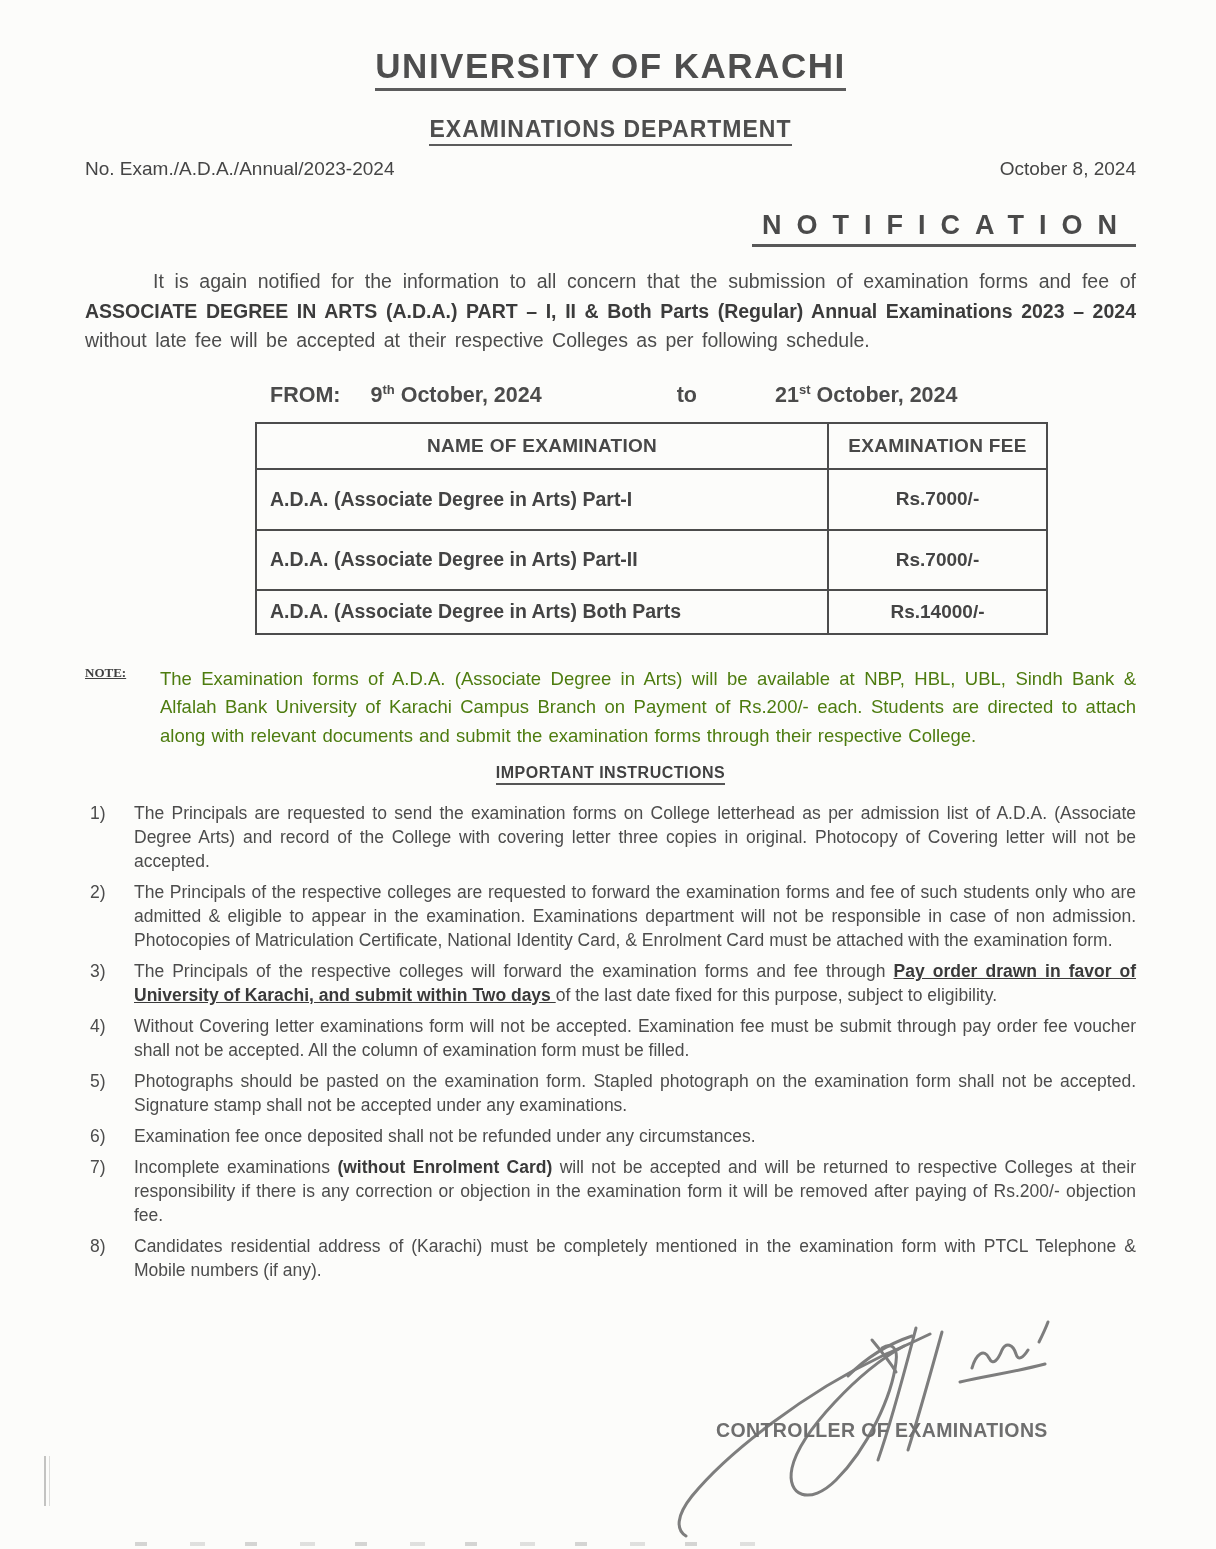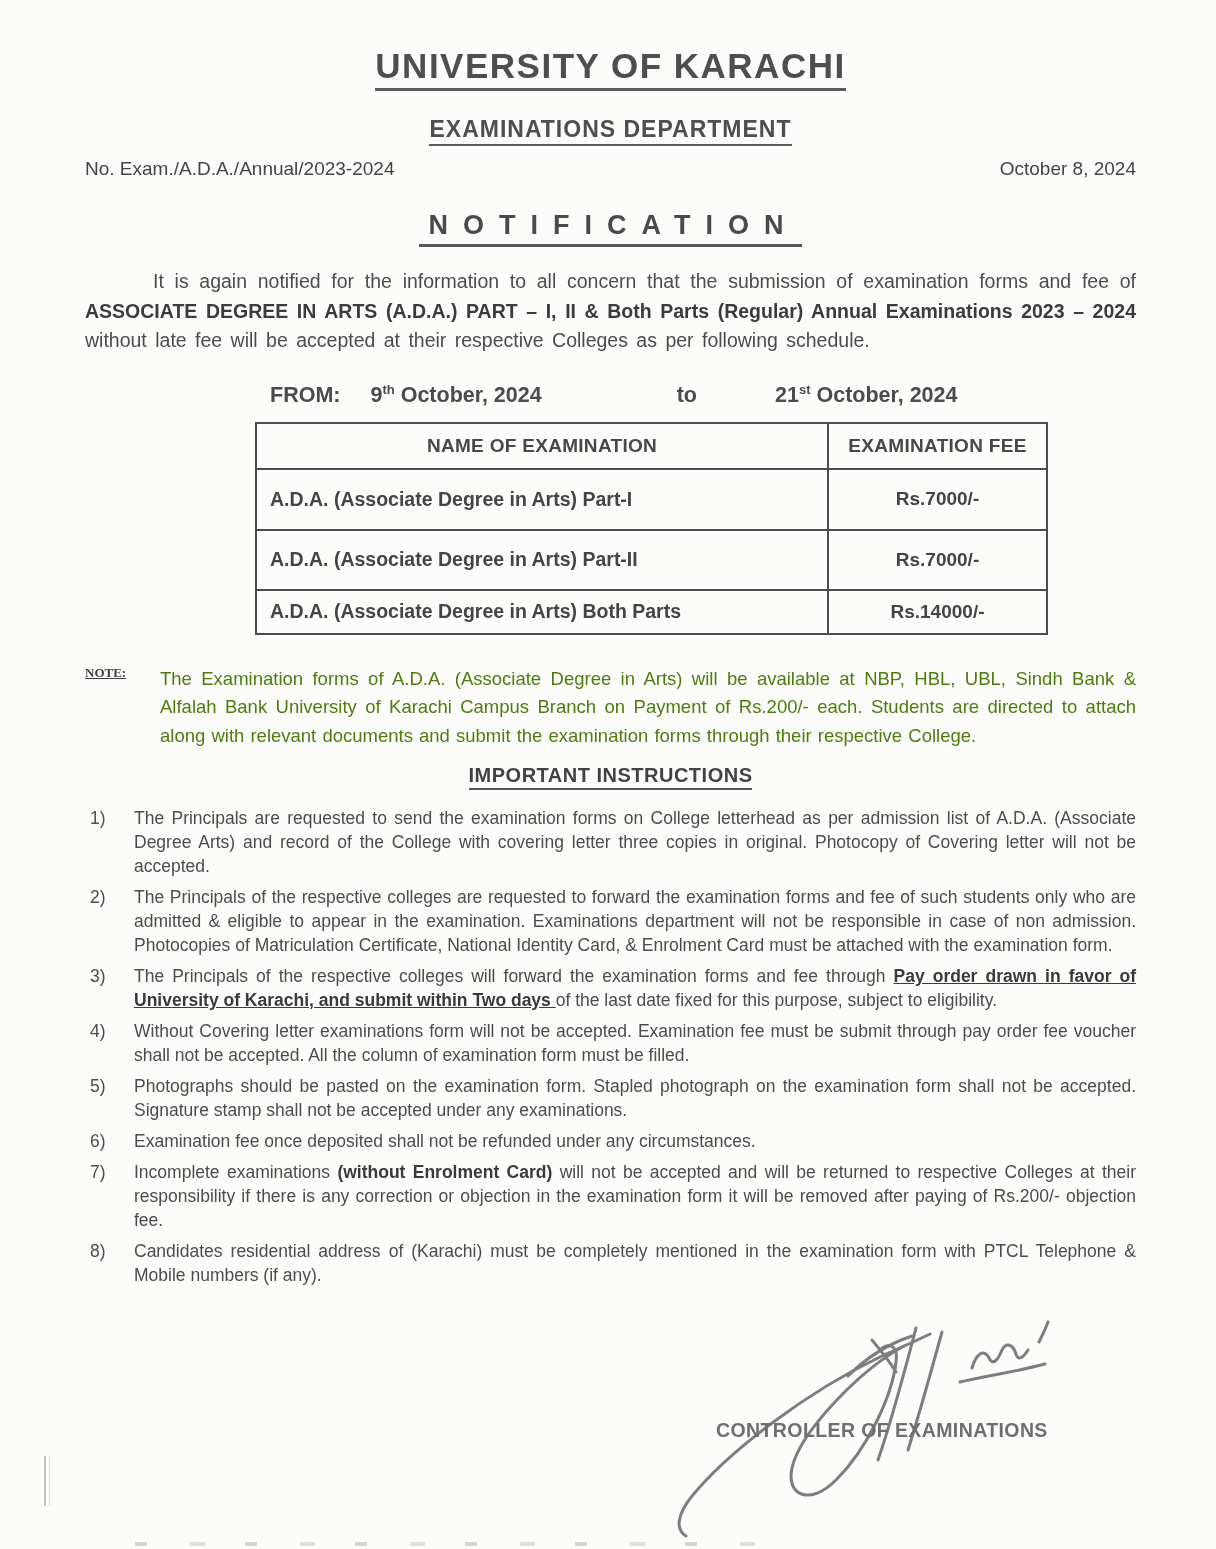--- a/index.html
+++ b/index.html
@@ -31,21 +31,21 @@
     font-size:23px; font-weight:bold; letter-spacing:1px;
     color:#4e4e4e;
     border-bottom:2px solid #5c5c5c;
     padding-bottom:1px;
   }
   .ref-row {
     display:flex; justify-content:space-between;
     margin-top:12px;
     font-size:19px; color:#454545;
   }
-  .notification-wrap { text-align:center; margin-top:30px; }
+  .notification-wrap { text-align:right; margin-top:30px; }
   .notification {
     display:inline-block;
     font-size:27px; font-weight:bold; letter-spacing:15px;
     color:#4a4a4a;
     border-bottom:3px solid #585858;
     padding:0 4px 3px 10px;
   }
   
   .intro {
     margin-top:20px;
@@ -96,21 +96,21 @@
   }
   .note-text {
     flex:1;
     font-size:18.5px; line-height:28.5px;
     text-align:justify; color:#4d7c0f; word-spacing:1px;
   }
   
   .imp-wrap { text-align:center; margin-top:14px; }
   .imp-heading {
     display:inline-block;
-    font-size:20px; font-weight:bold; letter-spacing:0.5px;
+    font-size:16px; font-weight:bold; letter-spacing:0.5px;
     color:#424242;
     border-bottom:2.5px solid #555;
     padding-bottom:1px;
   }
   .items { margin-top:16px; }
   .item { display:flex; margin-bottom:7px; }
   .item .num {
     width:49px; flex-shrink:0;
     font-size:17.5px; color:#4c4c4c;
     padding-left:5px; box-sizing:border-box;

